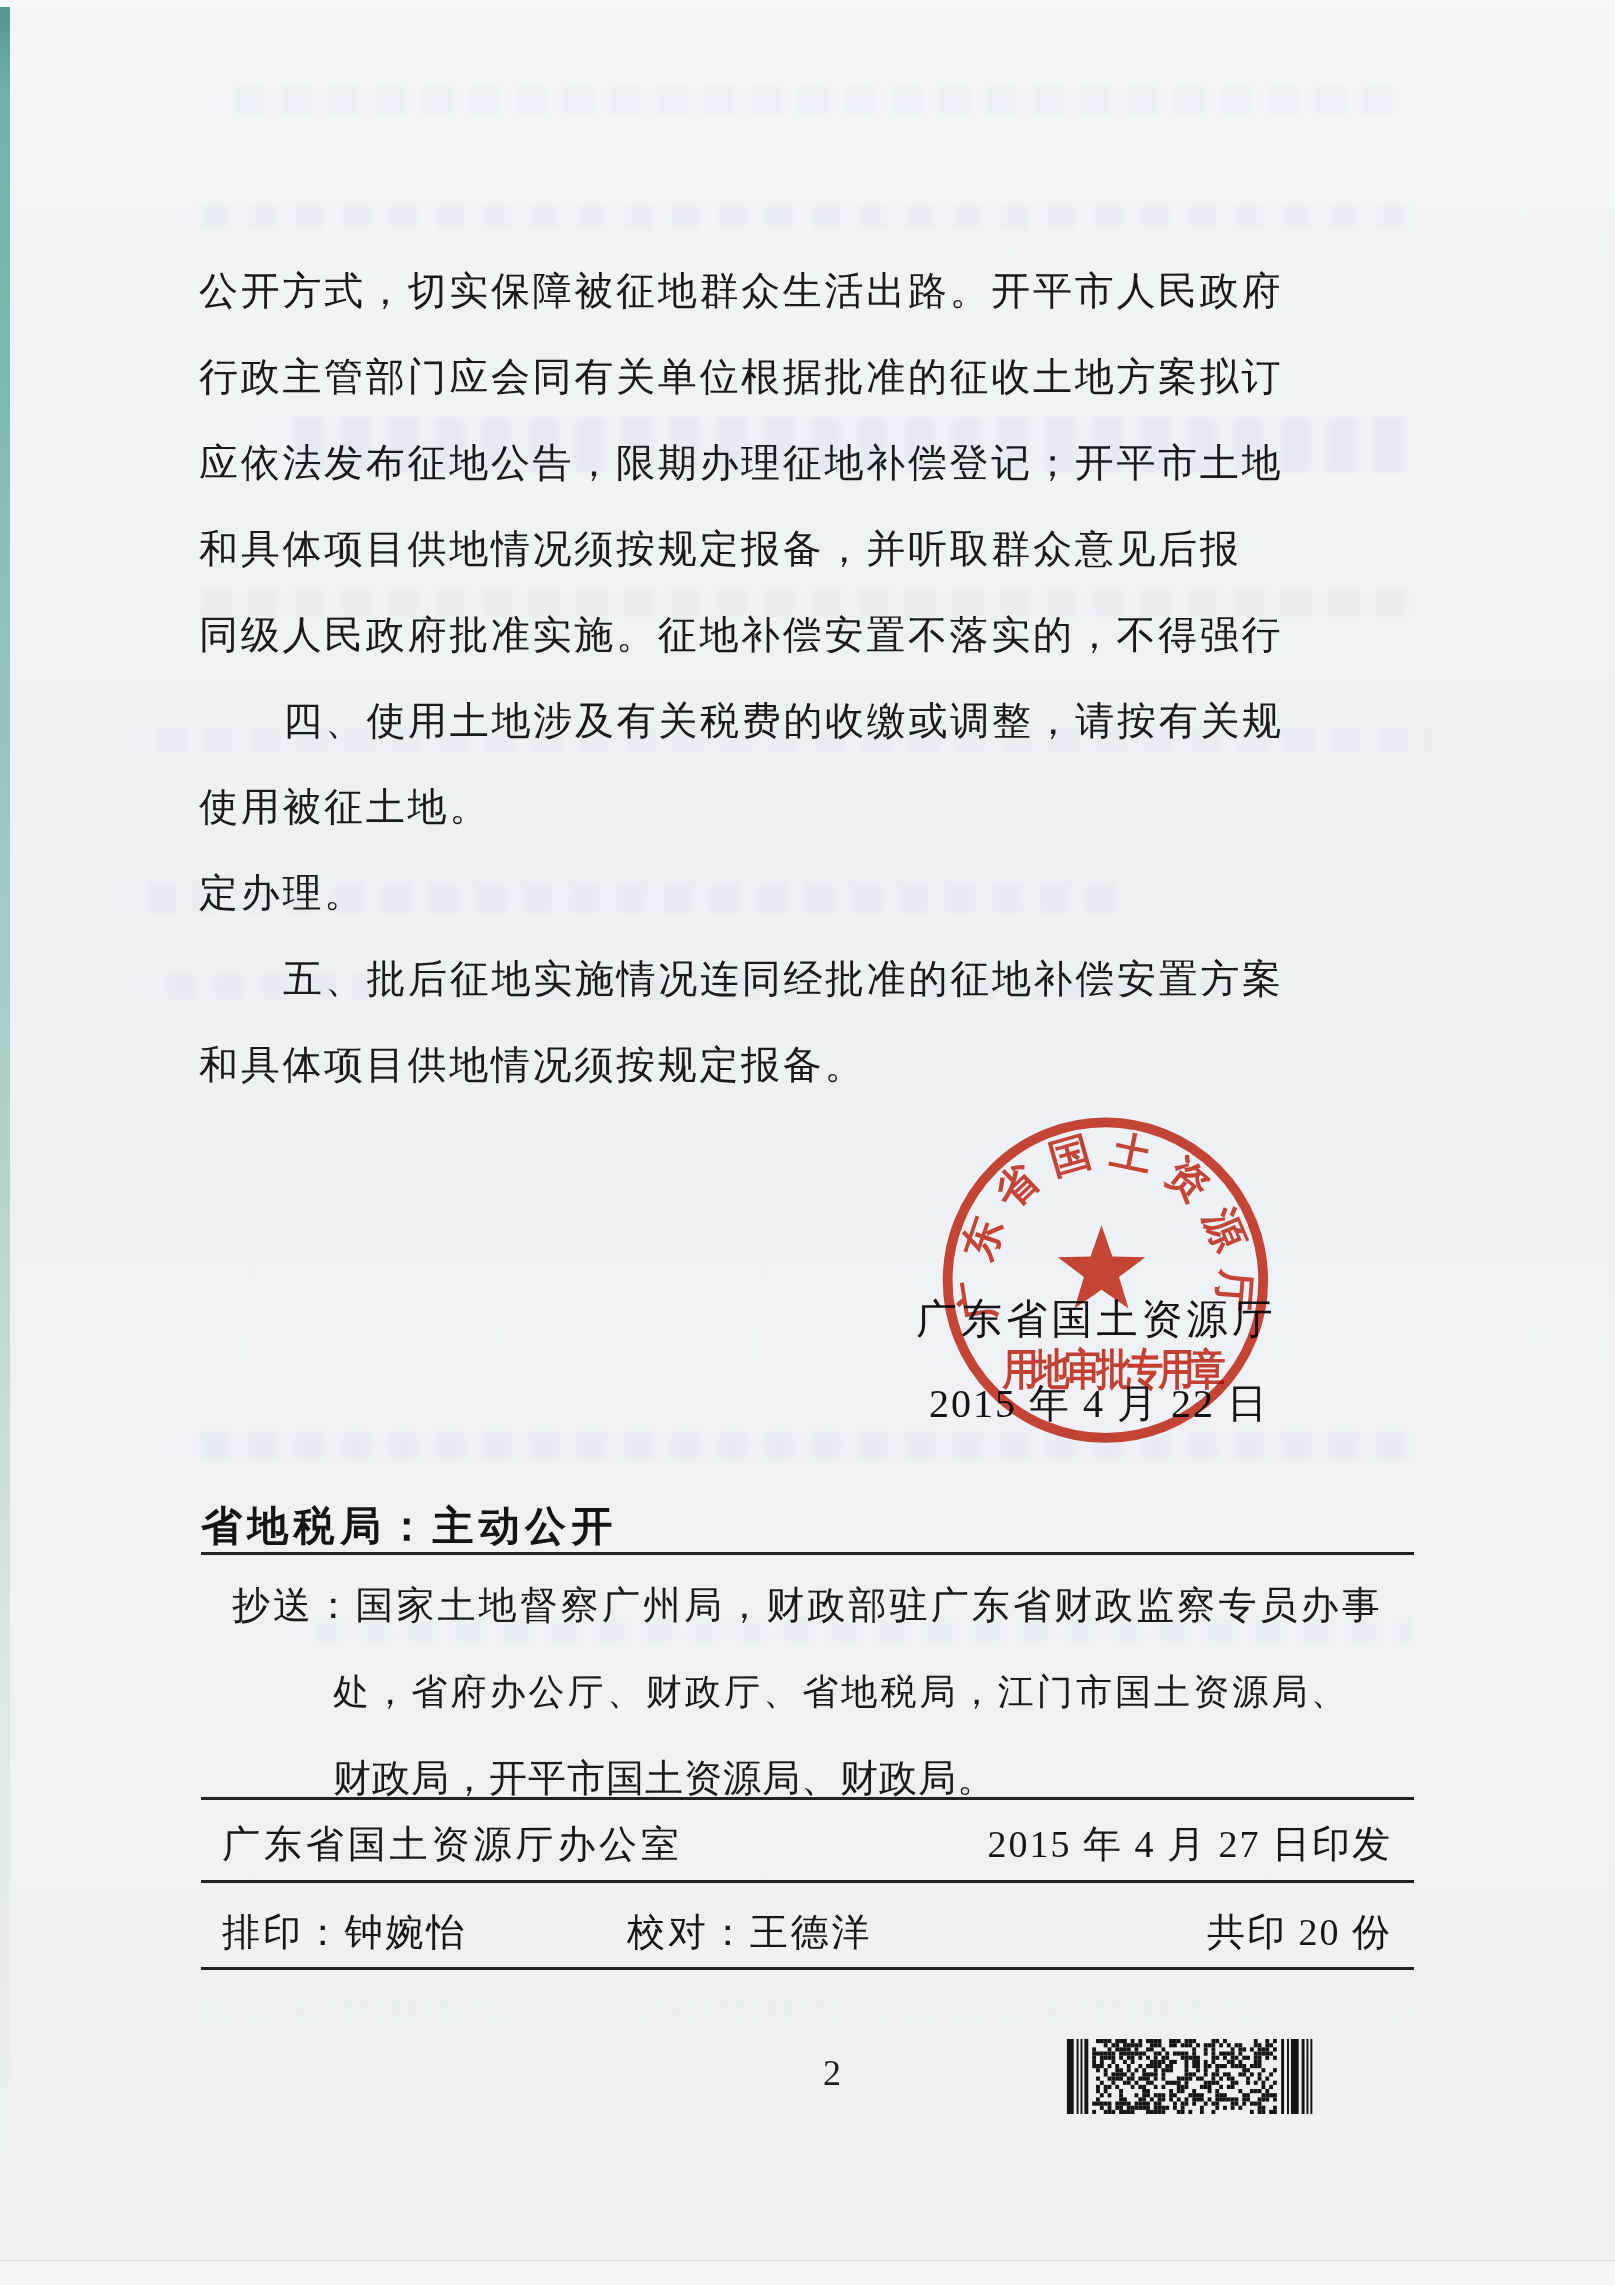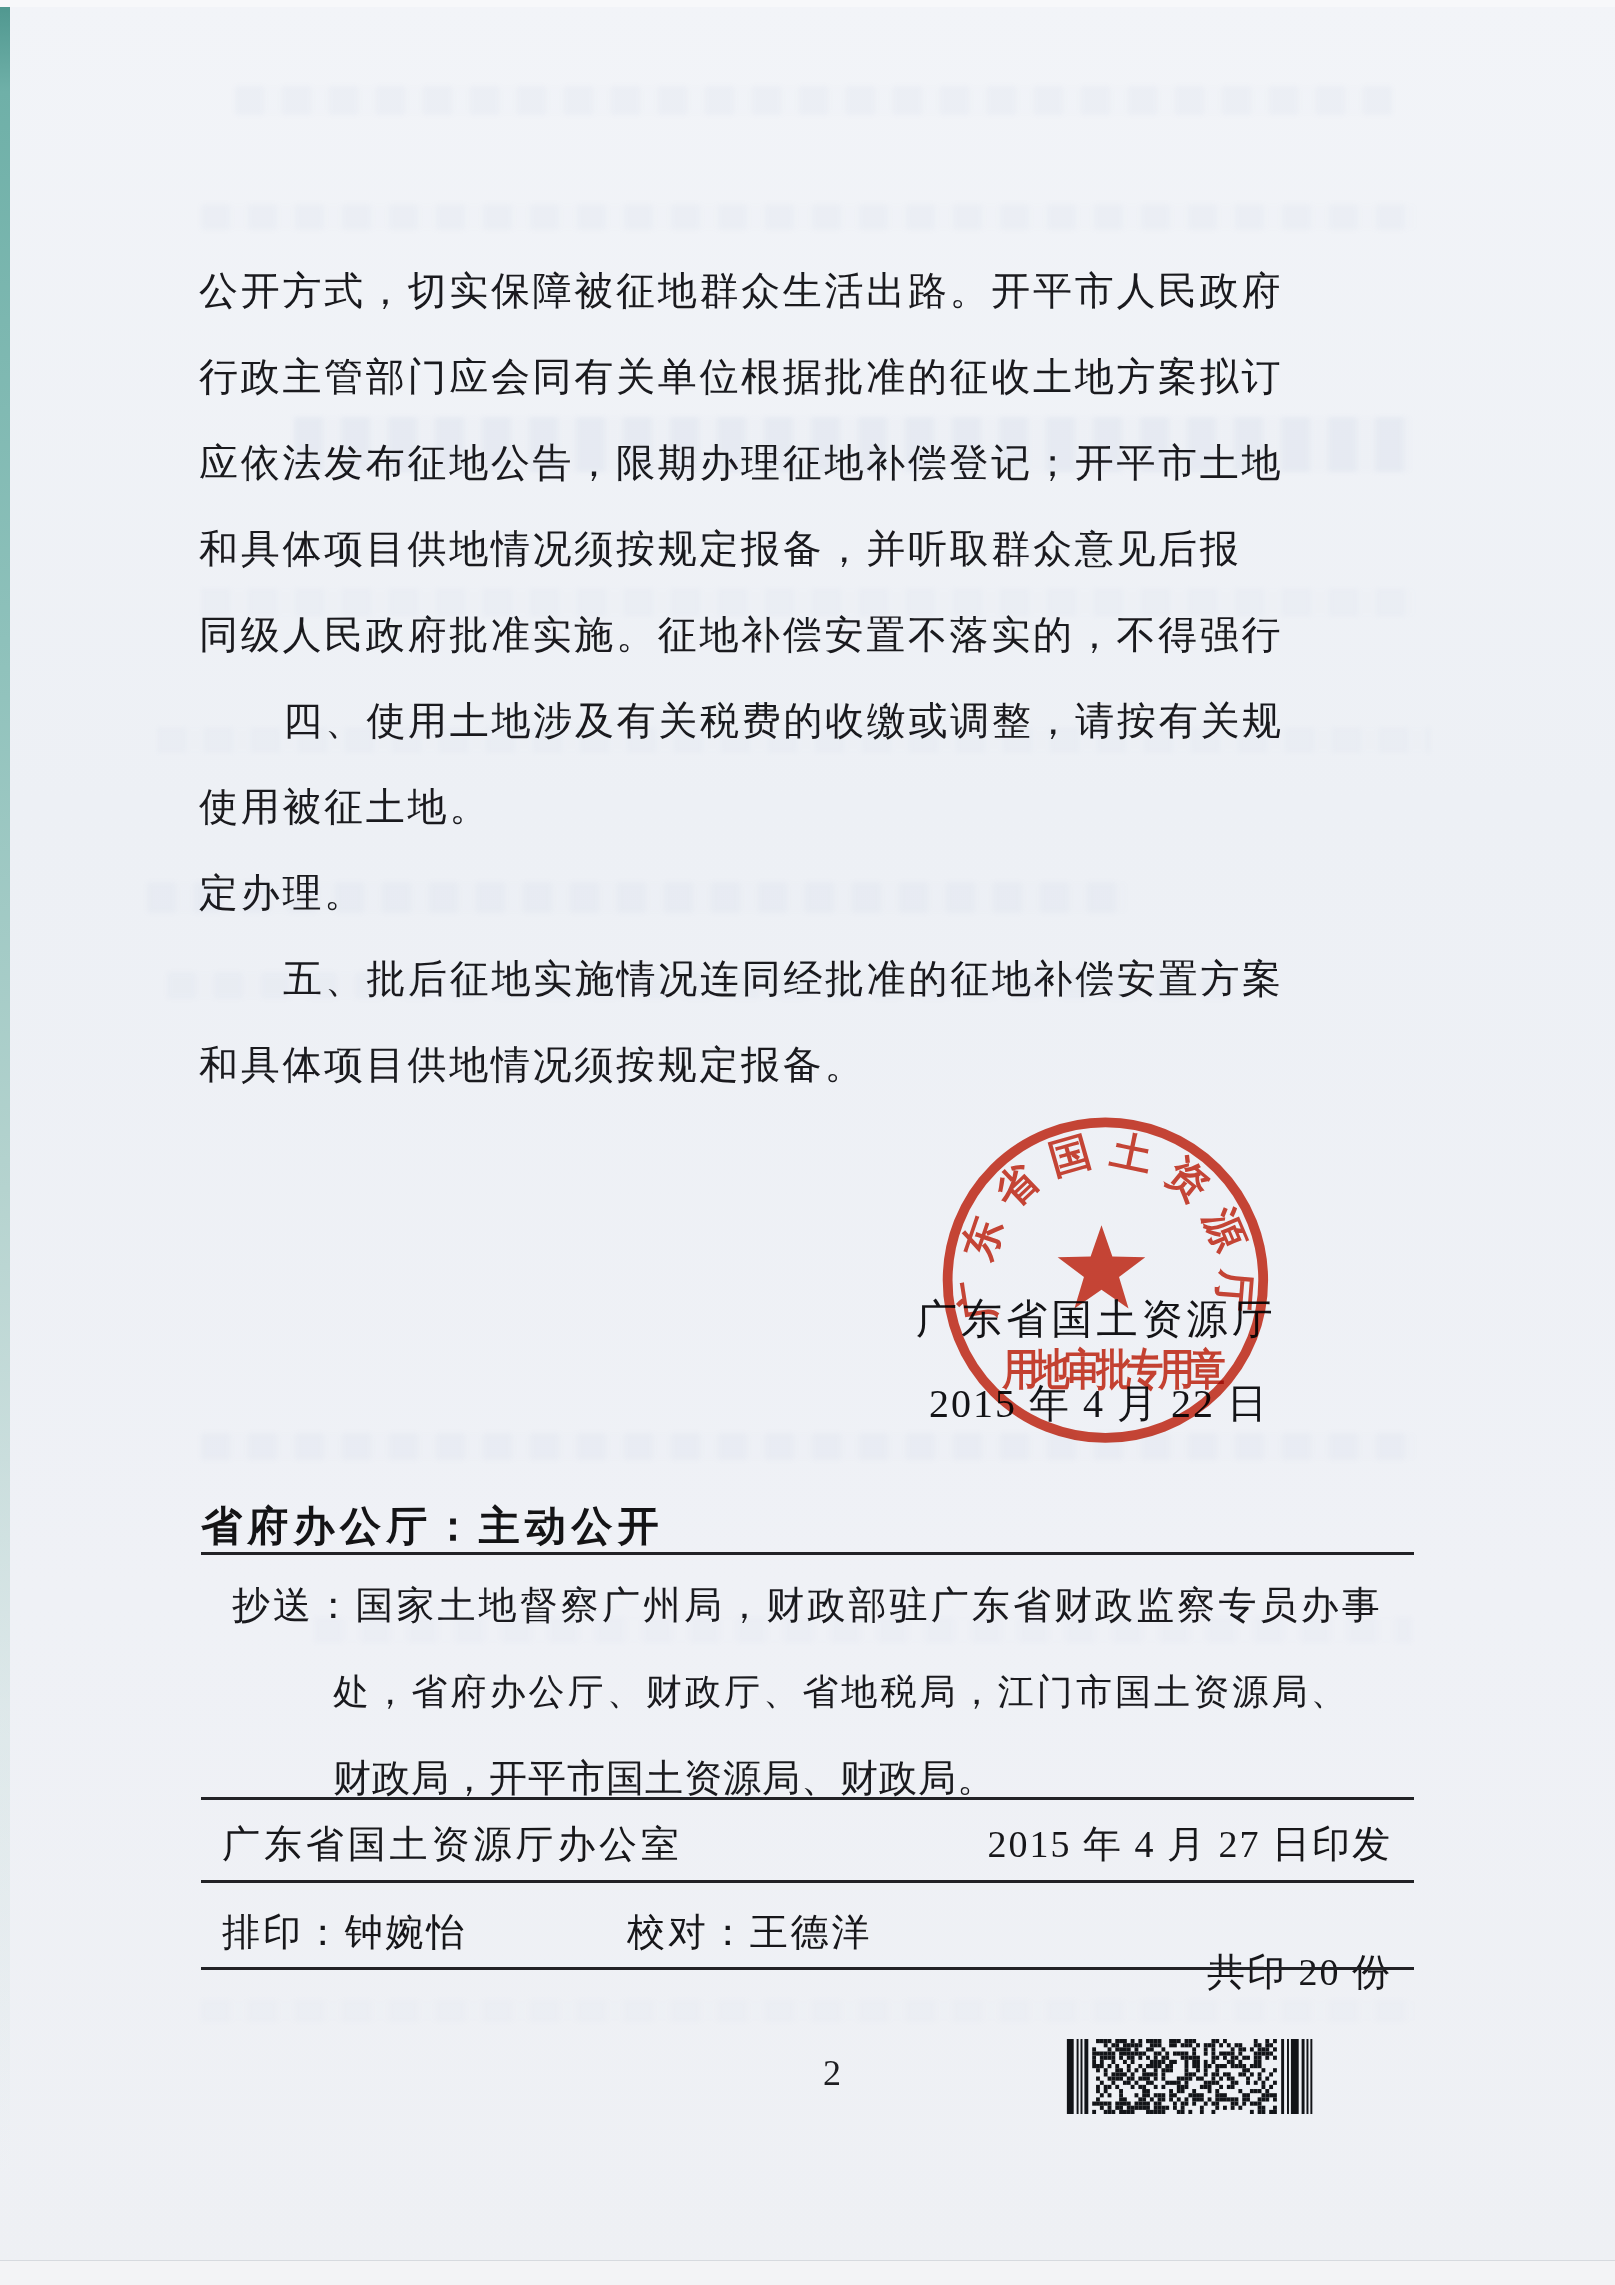--- a/index.html
+++ b/index.html
@@ -47,21 +47,21 @@
   .rule{left:201px;width:1213px;height:2.9px;background:#222226;}
   
   .cc1{left:232px;top:1562px;font-size:38px;letter-spacing:3.1px;white-space:nowrap;color:#1a1a1e;height:86px;line-height:86px;}
   .cc2{left:333px;top:1649px;font-size:36px;letter-spacing:3.1px;white-space:nowrap;color:#1a1a1e;height:86px;line-height:86px;}
   .cc3{left:333px;top:1735px;font-size:38px;letter-spacing:1px;white-space:nowrap;color:#1a1a1e;height:86px;line-height:86px;}
   
   .f-office{left:222px;top:1819px;font-size:38px;letter-spacing:3.9px;white-space:nowrap;color:#17171a;}
   .f-printdate{right:223px;top:1819px;font-size:38px;letter-spacing:2px;white-space:nowrap;color:#17171a;}
   .f-typeset{left:222px;top:1907px;font-size:38px;letter-spacing:2.9px;white-space:nowrap;color:#17171a;}
   .f-proof{left:627px;top:1907px;font-size:38px;letter-spacing:2.9px;white-space:nowrap;color:#17171a;text-align:right;}
-  .f-copies{right:223px;top:1907px;font-size:38px;letter-spacing:2px;white-space:nowrap;color:#17171a;margin-top:40px;}
+  .f-copies{right:223px;top:1907px;font-size:38px;letter-spacing:2px;white-space:nowrap;color:#17171a;}
   .page-num{left:823px;top:2052px;font-size:36px;color:#1e1e22;}
   .barcode{left:1066px;top:2039px;width:255px;height:75px;}
 </style>
 </head>
 <body>
 
 <div class="abs edge-strip"></div>
 <div class="abs top-strip"></div>
 <div class="abs bottom-strip"></div>
 
@@ -97,21 +97,21 @@
   <path fill="#cf3a27" d="M1124 1250 L1135.1 1281.8 L1168.7 1282.5 L1141.9 1302.8 L1151.6 1335 L1124 1315.8 L1096.4 1335 L1106.1 1302.8 L1079.3 1282.5 L1112.9 1281.8 Z"></path>
   <defs>
     <path id="sealArc" d="M 1017.1 1346.4 A 118 118 0 1 1 1238.9 1346.4" fill="none"></path>
   </defs>
   <text font-size="42" font-weight="bold" fill="#cf3a27" font-family="Liberation Serif, DejaVu Serif, serif">
     <textPath href="#sealArc" startOffset="2" textLength="440" lengthAdjust="spacing">广东省国土资源厅</textPath>
   </text>
 </svg>
 <div class="abs seal-banner">用地审批专用章</div>
 
-<div class="abs publicity">省府办公厅：主动公开</div>
+<div class="abs publicity">省地税局：主动公开</div>
 <div class="abs rule" style="top:1552px;"></div>
 
 <section>
   <div class="abs cc1">抄送：国家土地督察广州局，财政部驻广东省财政监察专员办事</div>
   <div class="abs cc2">处，省府办公厅、财政厅、省地税局，江门市国土资源局、</div>
   <div class="abs cc3">财政局，开平市国土资源局、财政局。</div>
 </section>
 <div class="abs rule" style="top:1797px;"></div>
 
 <div class="abs f-office">广东省国土资源厅办公室</div>

